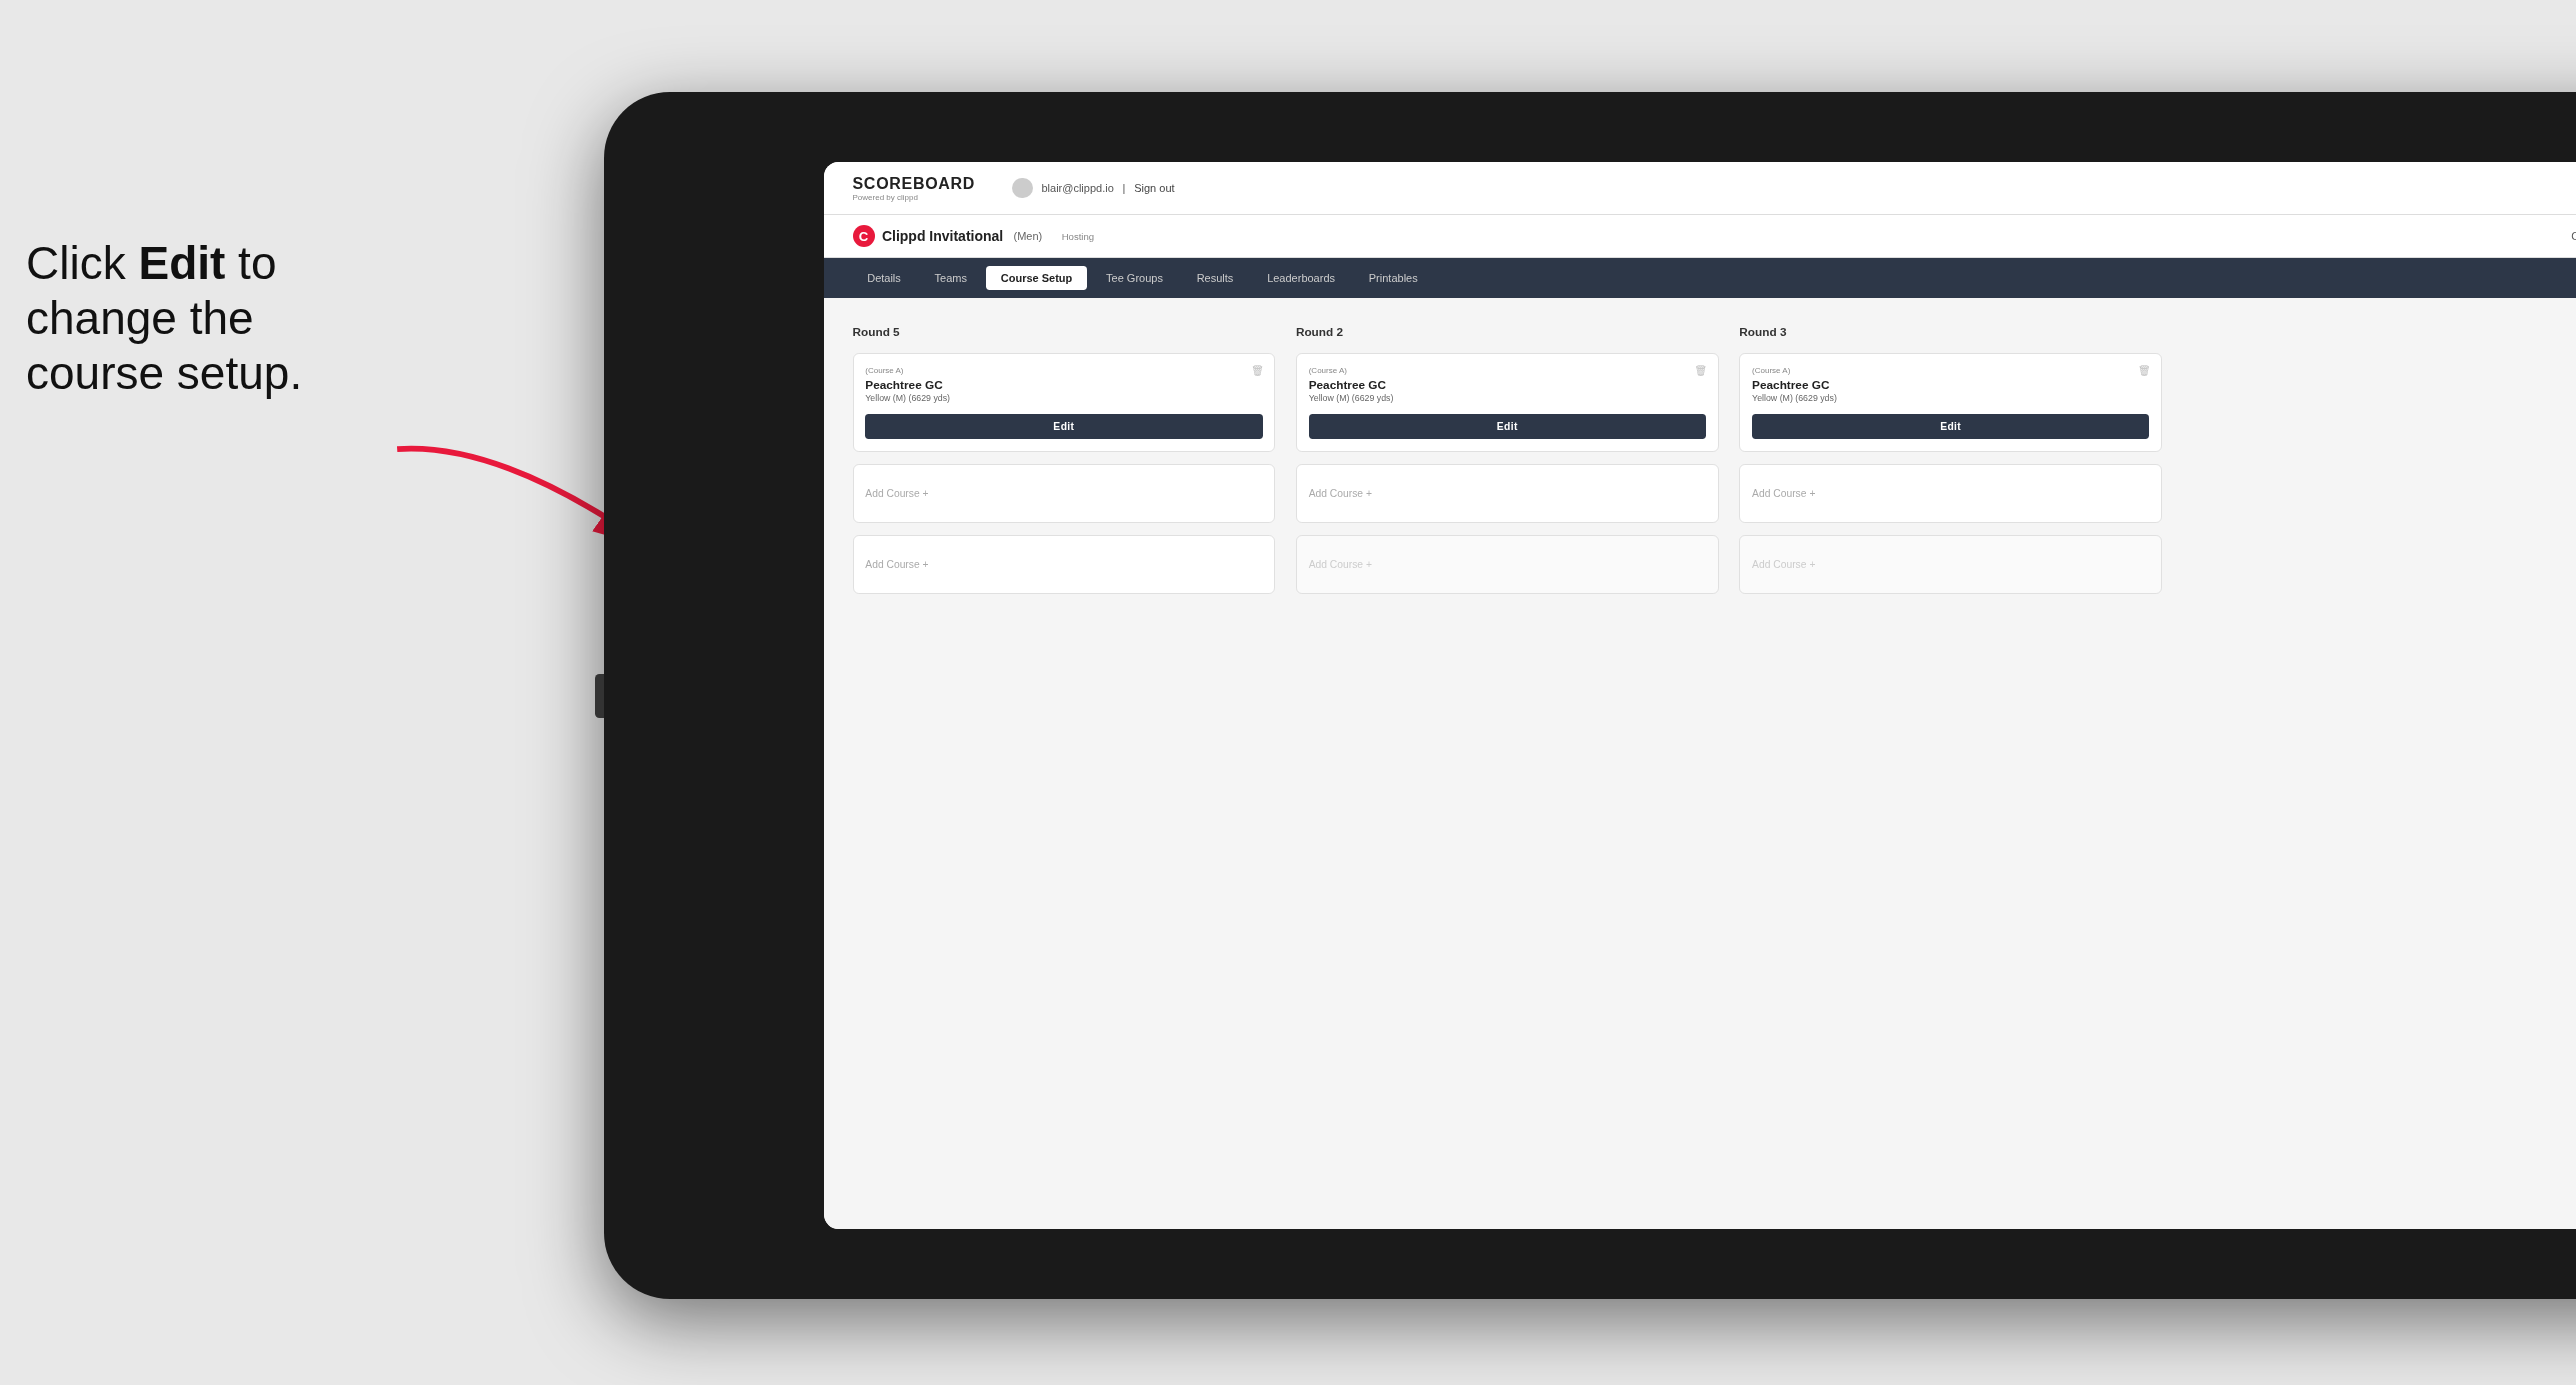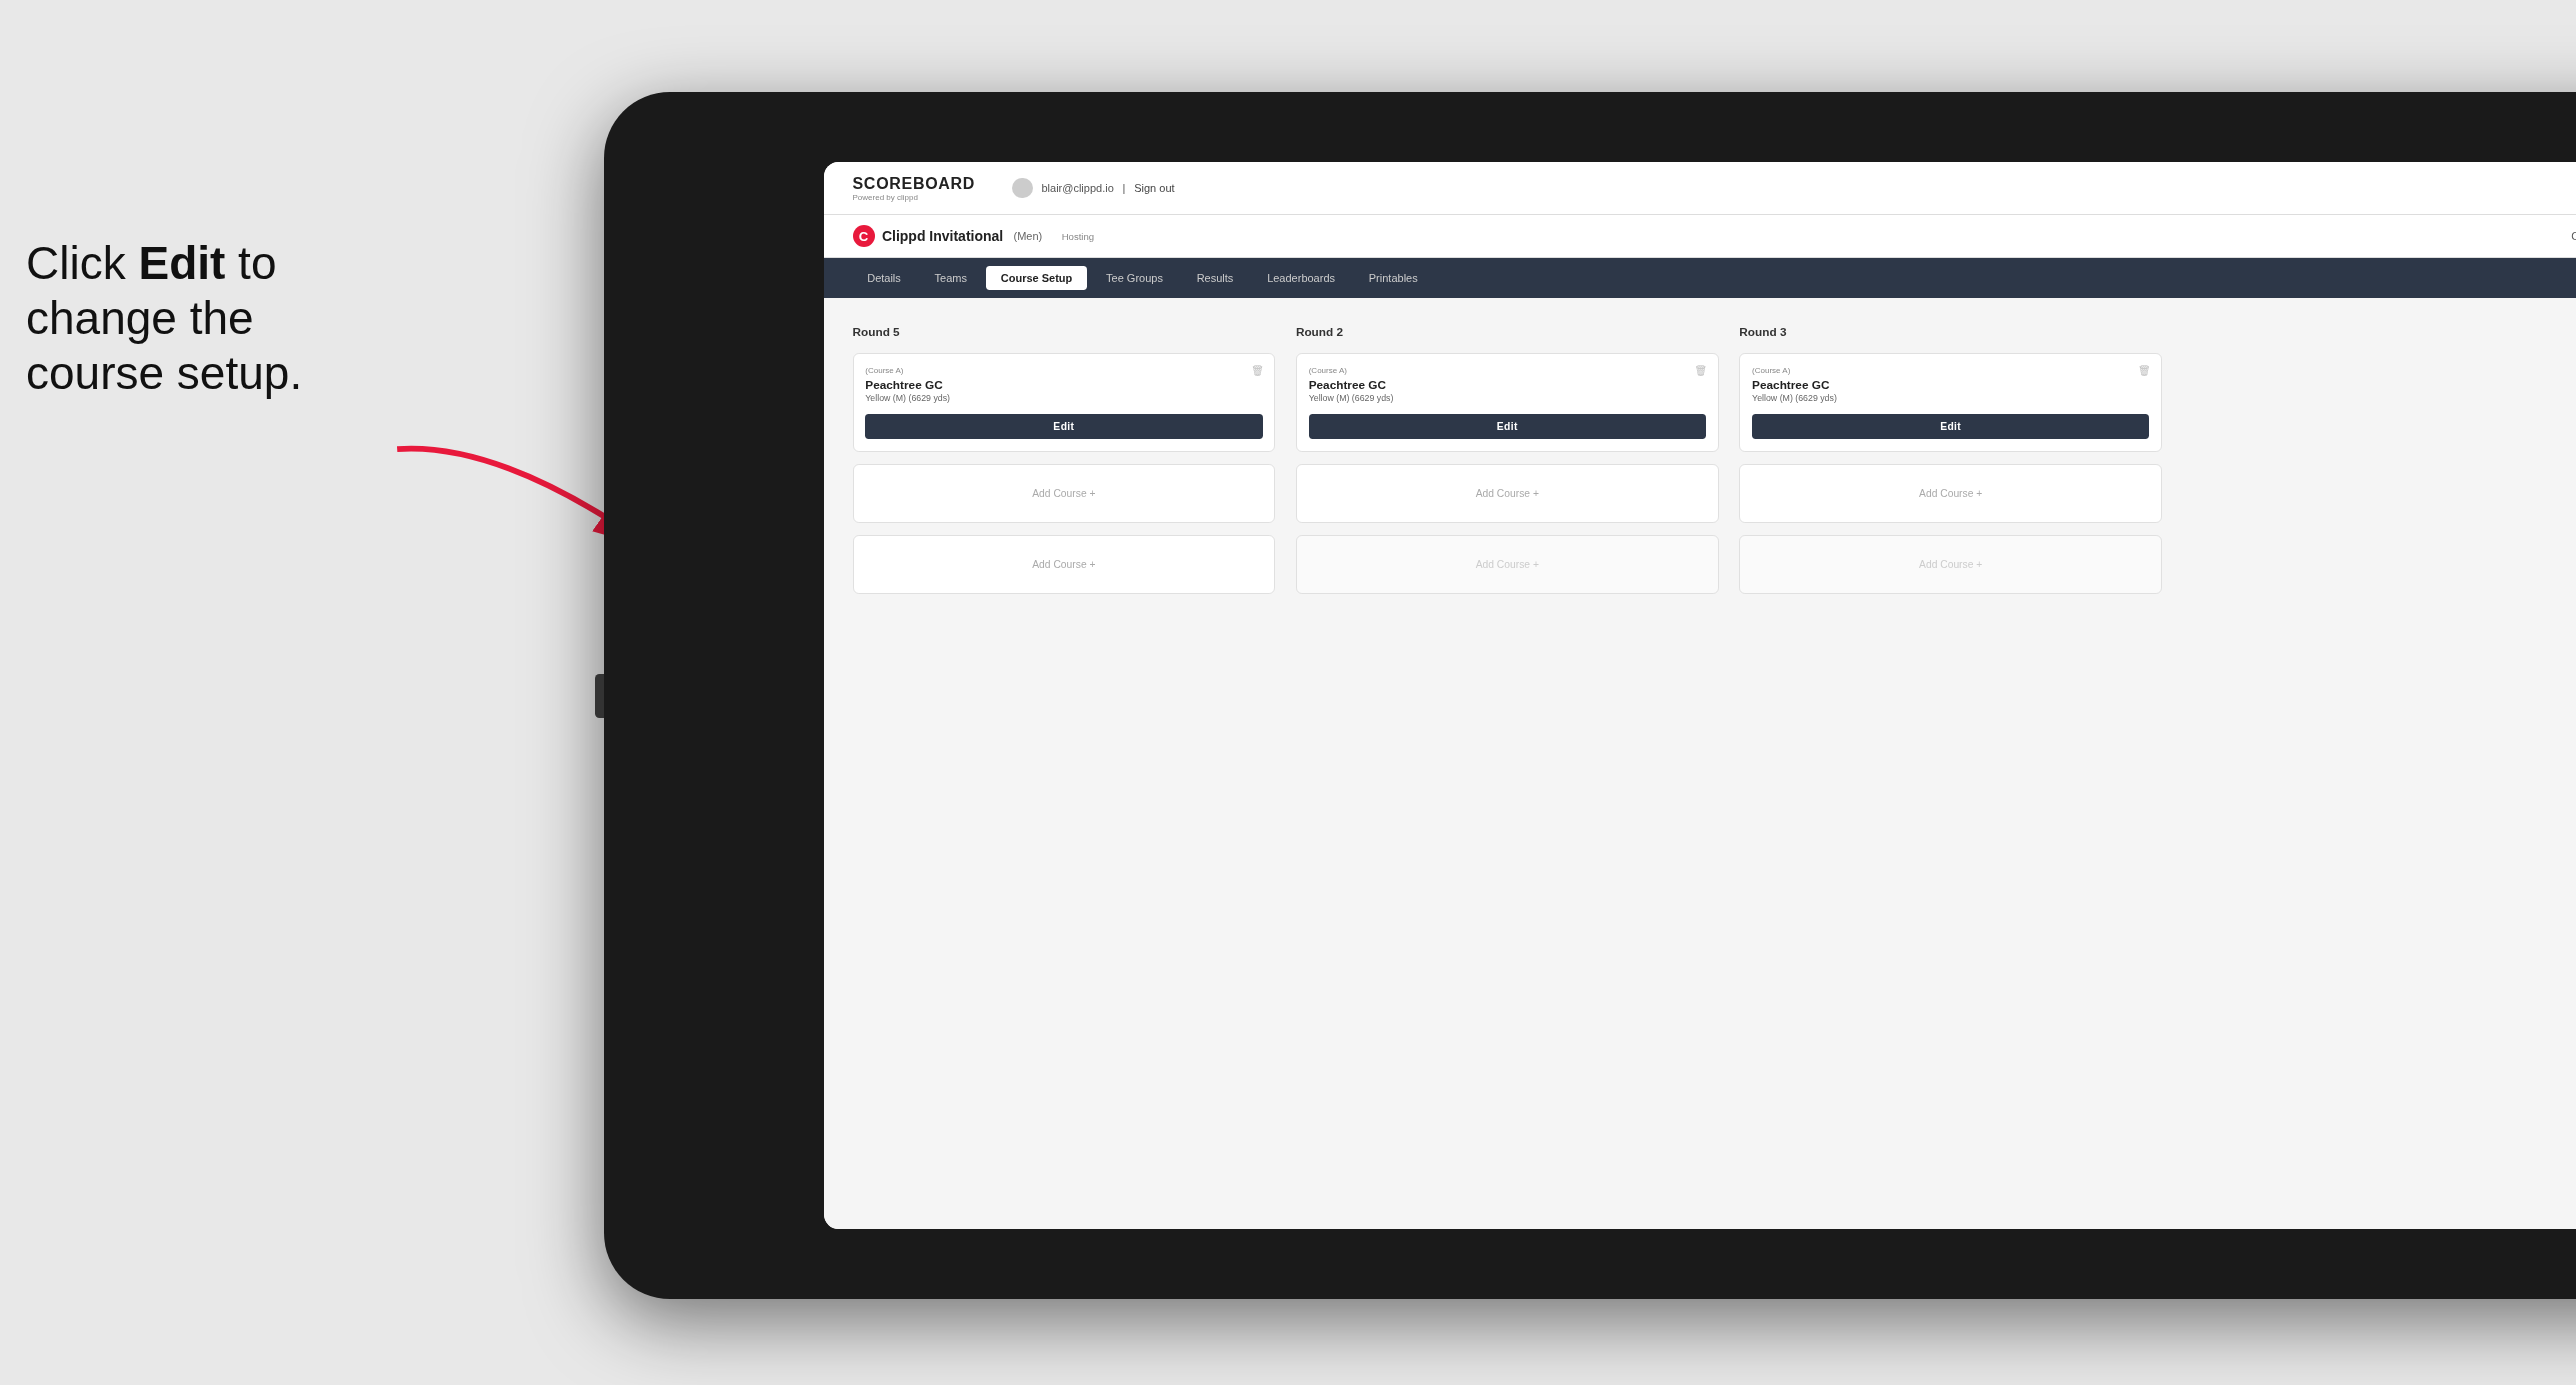--- a/index.html
+++ b/index.html
@@ -260,21 +260,21 @@
     }
 
     
     .add-course-card {
       background: #fff;
       border: 0.7px solid #e0e0e0;
       border-radius: 5.9px;
       padding: 11.8px;
       display: flex;
       align-items: center;
-      justify-content: center;
+      justify-content: flex-start;
       min-height: 59px;
       cursor: pointer;
     }
     .add-course-card.disabled {
       background: #fafafa;
       cursor: default;
     }
     .add-course-text {
       font-size: 10.3px;
       color: #aaa;

